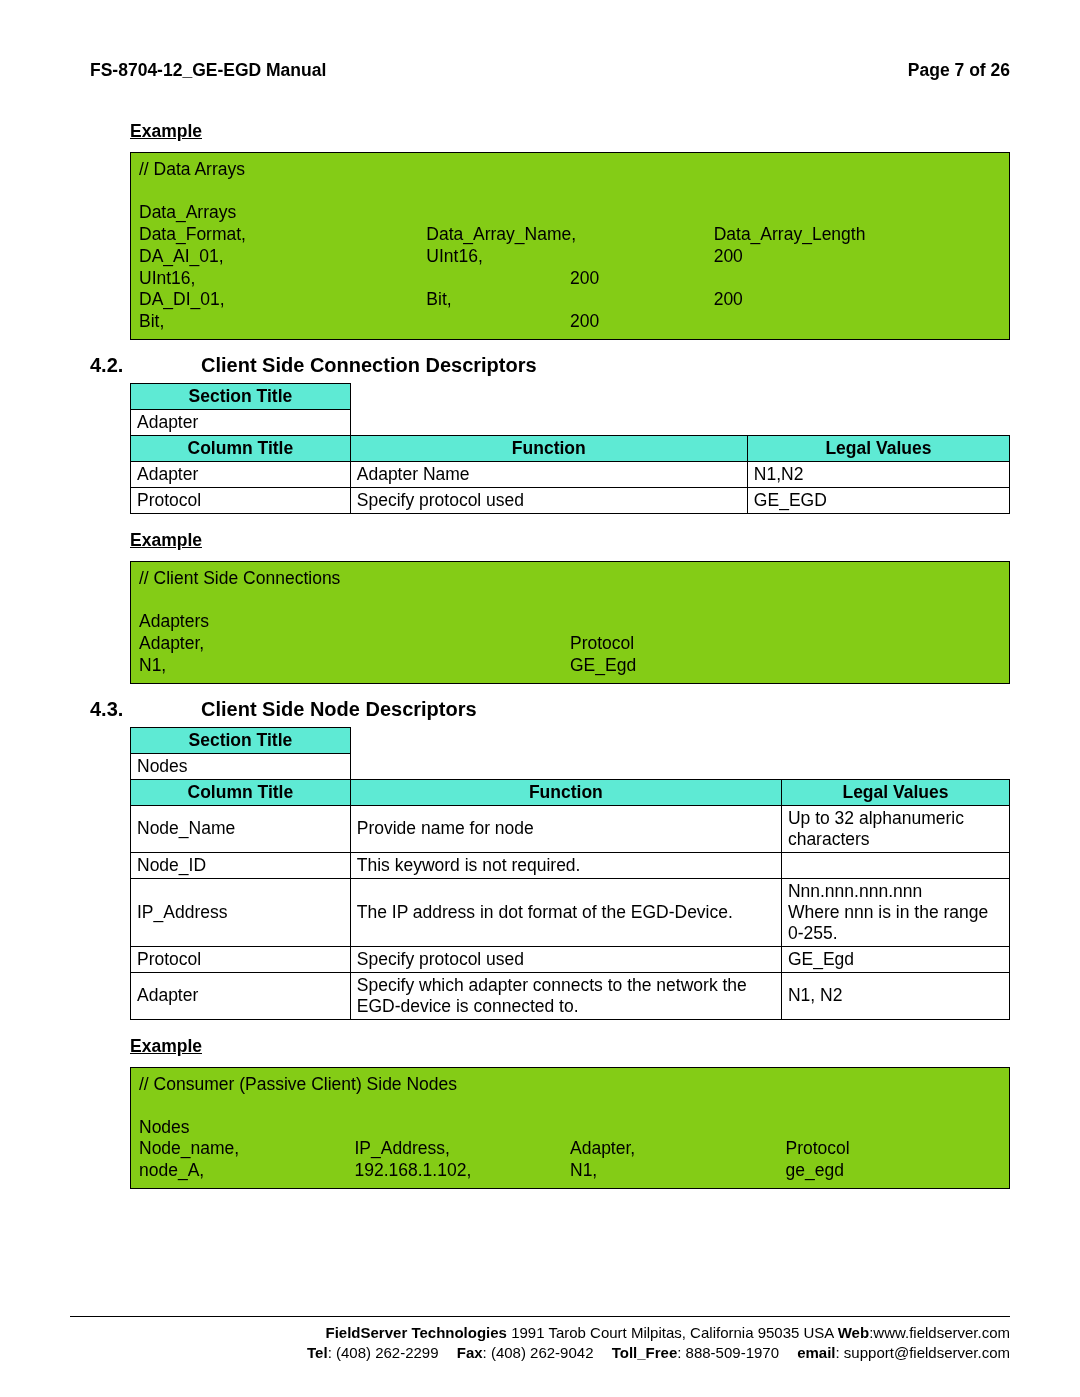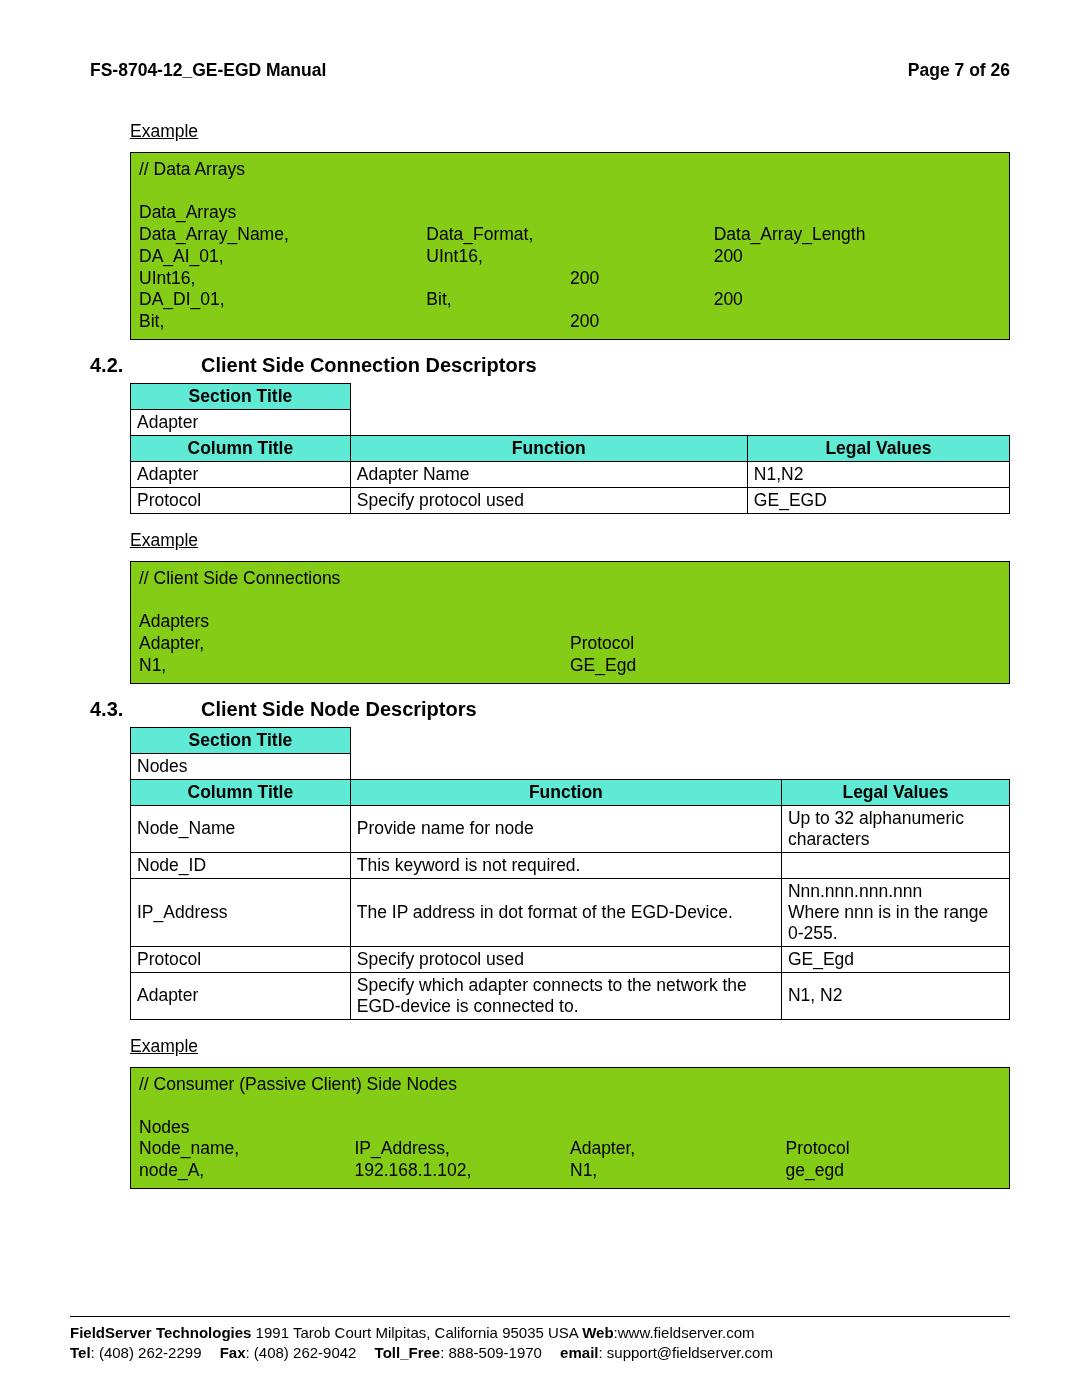--- a/index.html
+++ b/index.html
@@ -18,21 +18,21 @@
     position: relative;
   }
   .header-row {
     display: flex;
     justify-content: space-between;
     font-weight: bold;
     margin-bottom: 40px;
     gap: 16px;
   }
   .example-label {
-    font-weight: normal;
+    font-weight: bold;
     text-decoration: underline;
     margin: 12px 0 10px 40px;
   }
   .code-box {
     margin: 0 0 12px 40px;
     border: 1.2px solid #000;
     background: #84cc16;
     padding: 6px 8px 6px 8px;
     line-height: 1.25;
   }
@@ -74,42 +74,42 @@
   }
   .justify { text-align: justify; }
   .footer {
     position: absolute;
     bottom: 34px;
     left: 70px;
     right: 70px;
     border-top: 1.2px solid #000;
     padding-top: 6px;
     font-size: 15px;
-    text-align: left;
+    text-align: right;
     line-height: 1.35;
   }
   .footer-line2-spacing span.gap { display:inline-block; width:14px; }
 </style>
 </head>
 <body>
 <div class="page">
 
 <div class="header-row">
   <span>FS-8704-12_GE-EGD Manual</span>
   <span>Page 7 of 26</span>
 </div>
 
 <div class="example-label">Example</div>
 <div class="code-box">
   <div>//    Data Arrays</div>
   <div style="height:1.2em"></div>
   <div>Data_Arrays</div>
   <div class="cols">
+    <div class="col">Data_Format,</div>
     <div class="col">Data_Array_Name,</div>
-    <div class="col">Data_Format,</div>
     <div class="col">Data_Array_Length</div>
   </div>
   <div class="cols">
     <div class="col">DA_AI_01,</div>
     <div class="col">UInt16,</div>
     <div class="col">200</div>
   </div>
   <div class="cols">
     <div class="col">UInt16,</div>
     <div class="col">200</div>

